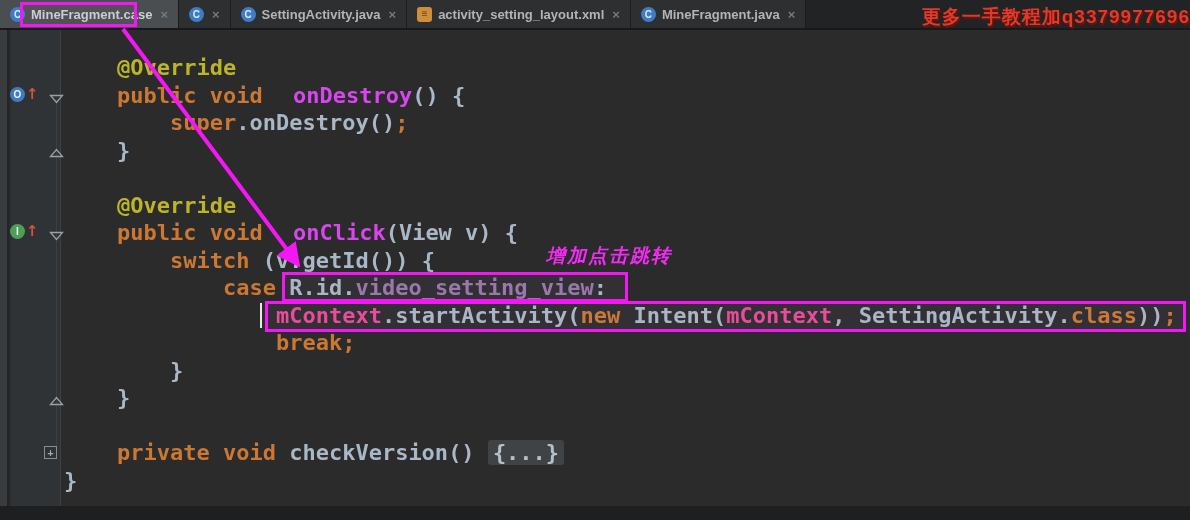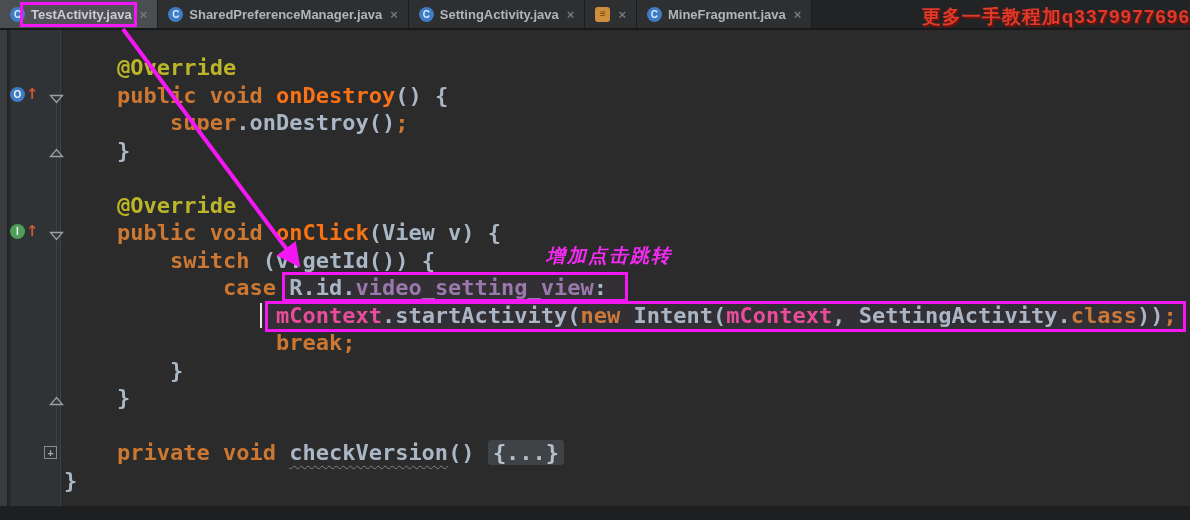--- a/index.html
+++ b/index.html
@@ -37,25 +37,25 @@
   .fold-handle { position:absolute; left:49px; }
   .plus-box { position:absolute; left:44px; width:13px; height:13px; border:1px solid #8a8d8f;
               color:#a7abad; font:bold 10px/11px "DejaVu Sans Mono",monospace; text-align:center; }
 
   
   .code { position:absolute; left:0; top:30px; width:1190px; padding:24px 0 0 64px;
           font:bold 22px/27.5px "DejaVu Sans Mono", monospace; white-space:pre; }
   .code-line { height:27.5px; }
   .tok-ann   { color:#bbb529; }
   .tok-kw    { color:#cc7832; }
-  .tok-decl  { color:#f97316; }
+  .tok-decl  { color:#d946ef;margin-left:17px; }
   .tok-plain { color:#a9b7c6; }
   .tok-field { color:#ec4899; }
   .tok-const { color:#9876aa; }
-  .tok-warn  { color:#a9b7c6; text-decoration:underline; text-decoration-style:wavy;
+  .tok-warn  { color:#a9b7c6; text-decoration-style:wavy;
                text-decoration-color:#7d8387; text-decoration-thickness:1px; text-underline-offset:5px; }
   .tok-fold  { background:#3f4345; color:#b5c0ca; border-radius:3px; padding:0 5px; }
 
   .caret { position:absolute; left:260px; top:303px; width:2px; height:25px; background:#e8e8e8; }
 
   
   .anno-box { position:absolute; border:3px solid #f318f3; background:rgba(200,160,210,0.05); pointer-events:none; }
   #anno-tab  { left:20px;  top:2px;   width:117px; height:25px; }
   #anno-case { left:282px; top:272px; width:346px; height:30px; }
   #anno-line { left:265px; top:301px; width:921px; height:31px; }
@@ -65,35 +65,35 @@
   .watermark { position:absolute; right:0; top:4px; color:#df3a2a;
                font:bold 19px "Liberation Sans",sans-serif; letter-spacing:1px;
                text-shadow:1.5px 1.5px 0 #6e120b; pointer-events:none; }
 </style>
 </head>
 <body>
 
 <div class="tabbar">
     <div class="tab selected">
       <span class="tab-icon java-class">C</span>
-      <span>TestActivity.java</span>
+      <span>MineFragment.case</span>
       <span class="tab-close">×</span>
     </div>
     <div class="tab">
       <span class="tab-icon java-class">C</span>
-      <span>SharedPreferenceManager.java</span>
       <span class="tab-close">×</span>
     </div>
     <div class="tab">
       <span class="tab-icon java-class">C</span>
       <span>SettingActivity.java</span>
       <span class="tab-close">×</span>
     </div>
     <div class="tab">
       <span class="tab-icon xml-file">≡</span>
+      <span>activity_setting_layout.xml</span>
       <span class="tab-close">×</span>
     </div>
     <div class="tab">
       <span class="tab-icon java-class">C</span>
       <span>MineFragment.java</span>
       <span class="tab-close">×</span>
     </div>
   </div>
 
 <div class="left-strip"></div>

